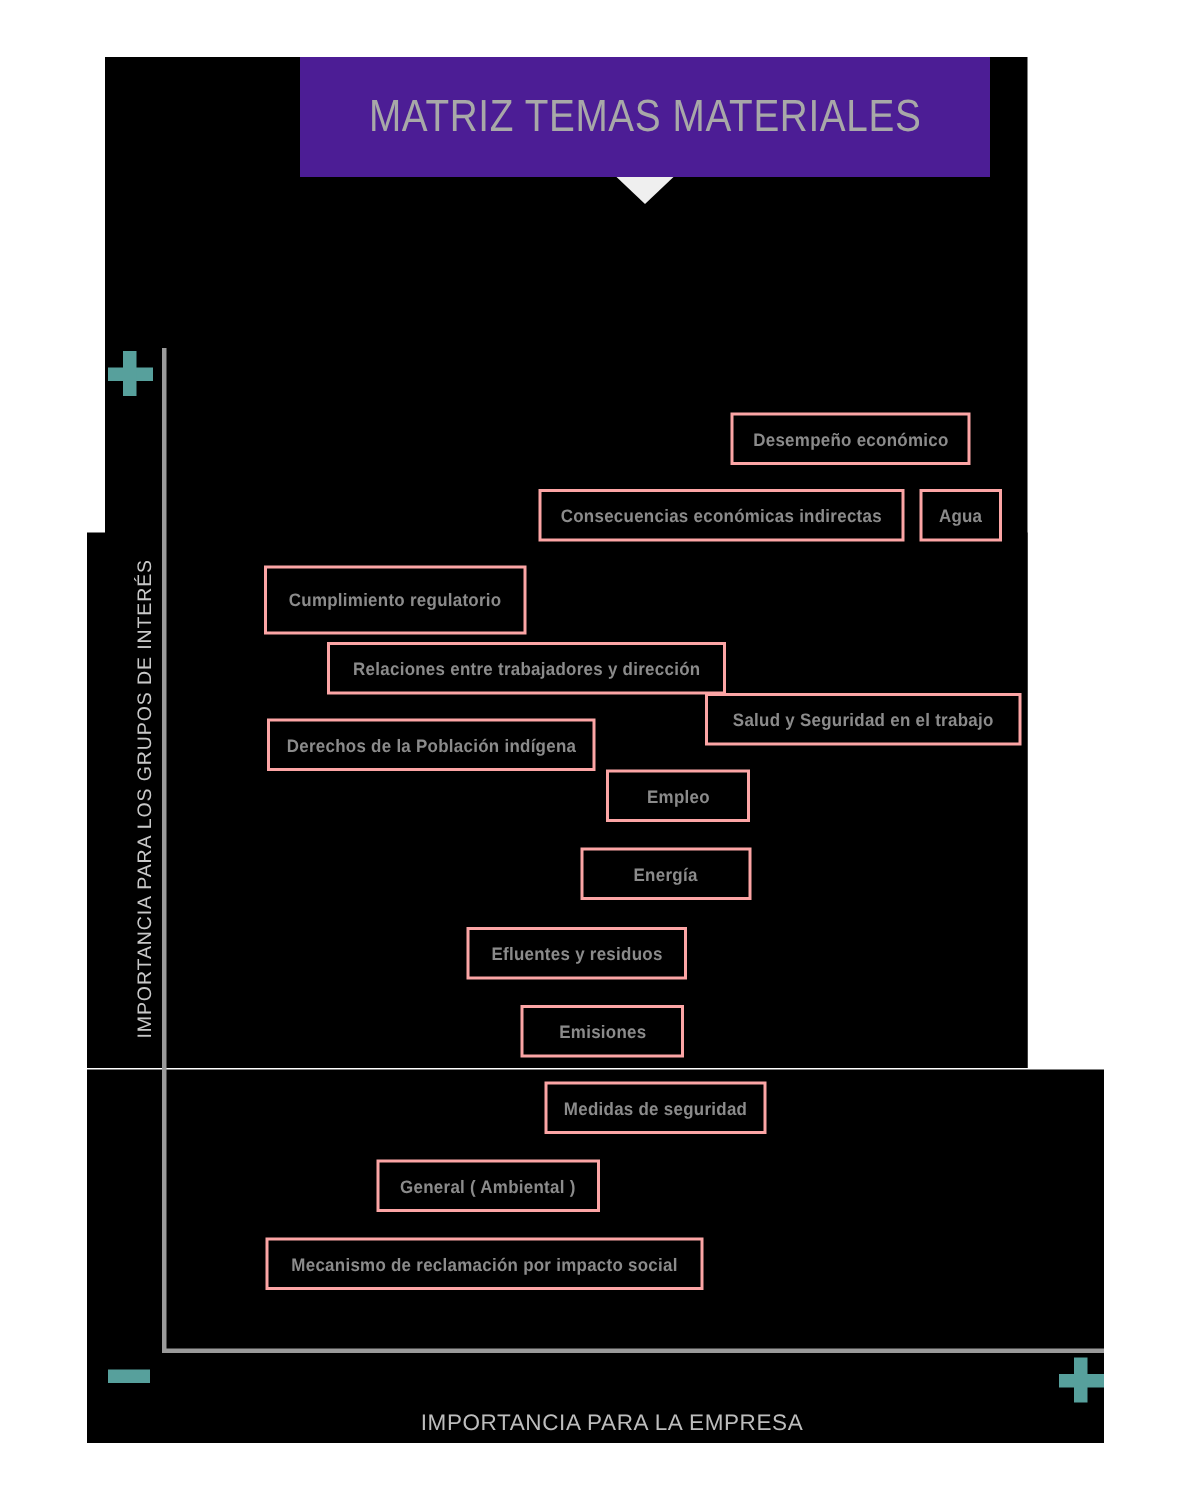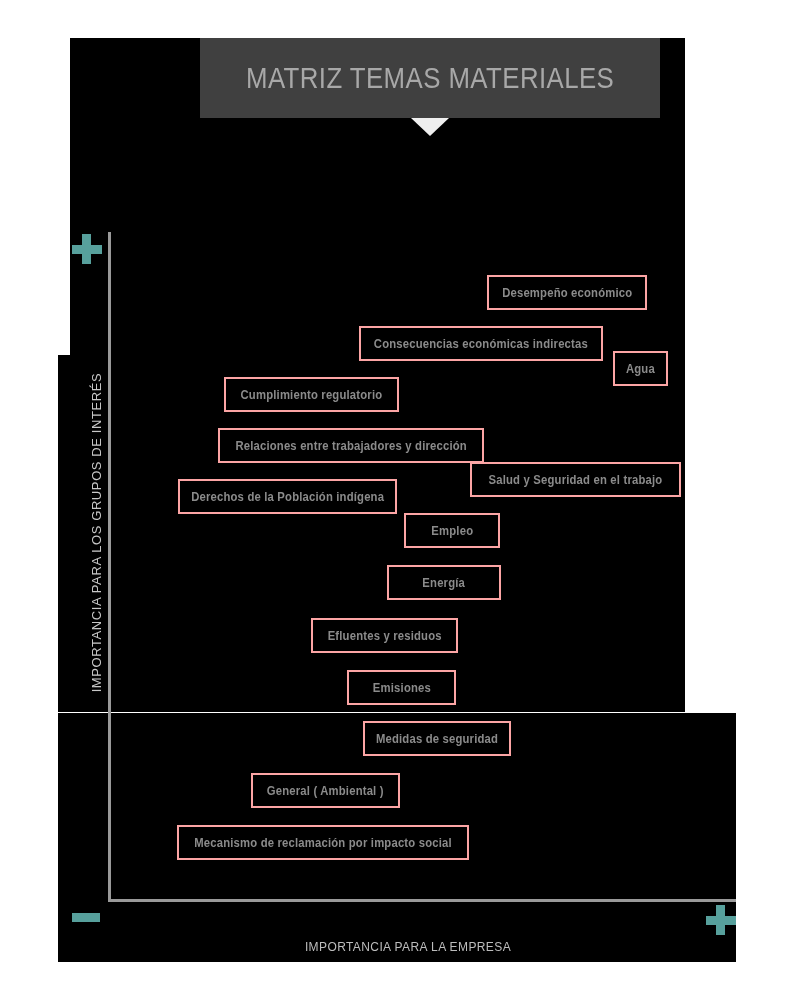--- a/index.html
+++ b/index.html
@@ -31,21 +31,21 @@
   #blk-lower  { left: 58px;  top: 355px; width: 627px; height: 357px; }
   #blk-bottom { left: 58px;  top: 713px; width: 678px; height: 249px; }
 
   
   #title-banner {
     position: absolute;
     left: 200px;
     top: 38px;
     width: 460px;
     height: 80px;
-    background: #404040;
+    background: #4c1d95;
     display: flex;
     align-items: center;
     justify-content: center;
   }
   #title-text {
     color: #a8a8a8;
     font-size: 30px;
     letter-spacing: 0.5px;
     font-family: "Liberation Sans Narrow", "Liberation Sans", sans-serif;
     transform: scaleX(0.86);
@@ -101,21 +101,21 @@
     white-space: nowrap;
     font-family: "Liberation Sans Narrow", "Liberation Sans", sans-serif;
   }
   #xlabel {
     position: absolute;
     left: 108px;
     top: 940px;
     width: 600px;
     text-align: center;
     color: #bdbdbd;
-    font-size: 12px;
+    font-size: 15px;
     letter-spacing: 0.4px;
     white-space: nowrap;
     font-family: "Liberation Sans Narrow", "Liberation Sans", sans-serif;
   }
 
   
   #topics { position: absolute; left: 0; top: 0; width: 800px; height: 1000px; }
   .topic-box {
     position: absolute;
     border: 2px solid #fca5a5;
@@ -169,24 +169,24 @@
   <div id="ylabel">IMPORTANCIA  PARA LOS GRUPOS DE INTERÉS</div>
   <div id="xlabel">IMPORTANCIA PARA LA EMPRESA</div>
 
   <div id="topics">
       <div class="topic-box" style="left: 487px; top: 275px; width: 160px; height: 35px;">
         <span class="topic-label">Desempeño económico</span>
       </div>
       <div class="topic-box" style="left: 359px; top: 326px; width: 244px; height: 35px;">
         <span class="topic-label">Consecuencias económicas indirectas</span>
       </div>
-      <div class="topic-box" style="left: 613px; top: 326px; width: 55px; height: 35px; margin-top: 25px;">
+      <div class="topic-box" style="left: 613px; top: 326px; width: 55px; height: 35px;">
         <span class="topic-label">Agua</span>
       </div>
-      <div class="topic-box" style="left: 176px; top: 377px; width: 175px; height: 35px; margin-left: 48px;">
+      <div class="topic-box" style="left: 176px; top: 377px; width: 175px; height: 46px;">
         <span class="topic-label">Cumplimiento regulatorio</span>
       </div>
       <div class="topic-box" style="left: 170px; top: 428px; width: 266px; height: 35px; margin-left: 48px;">
         <span class="topic-label">Relaciones entre  trabajadores y dirección</span>
       </div>
       <div class="topic-box" style="left: 470px; top: 462px; width: 211px; height: 35px;">
         <span class="topic-label">Salud y Seguridad en el trabajo</span>
       </div>
       <div class="topic-box" style="left: 178px; top: 479px; width: 219px; height: 35px;">
         <span class="topic-label">Derechos de la Población indígena</span>

